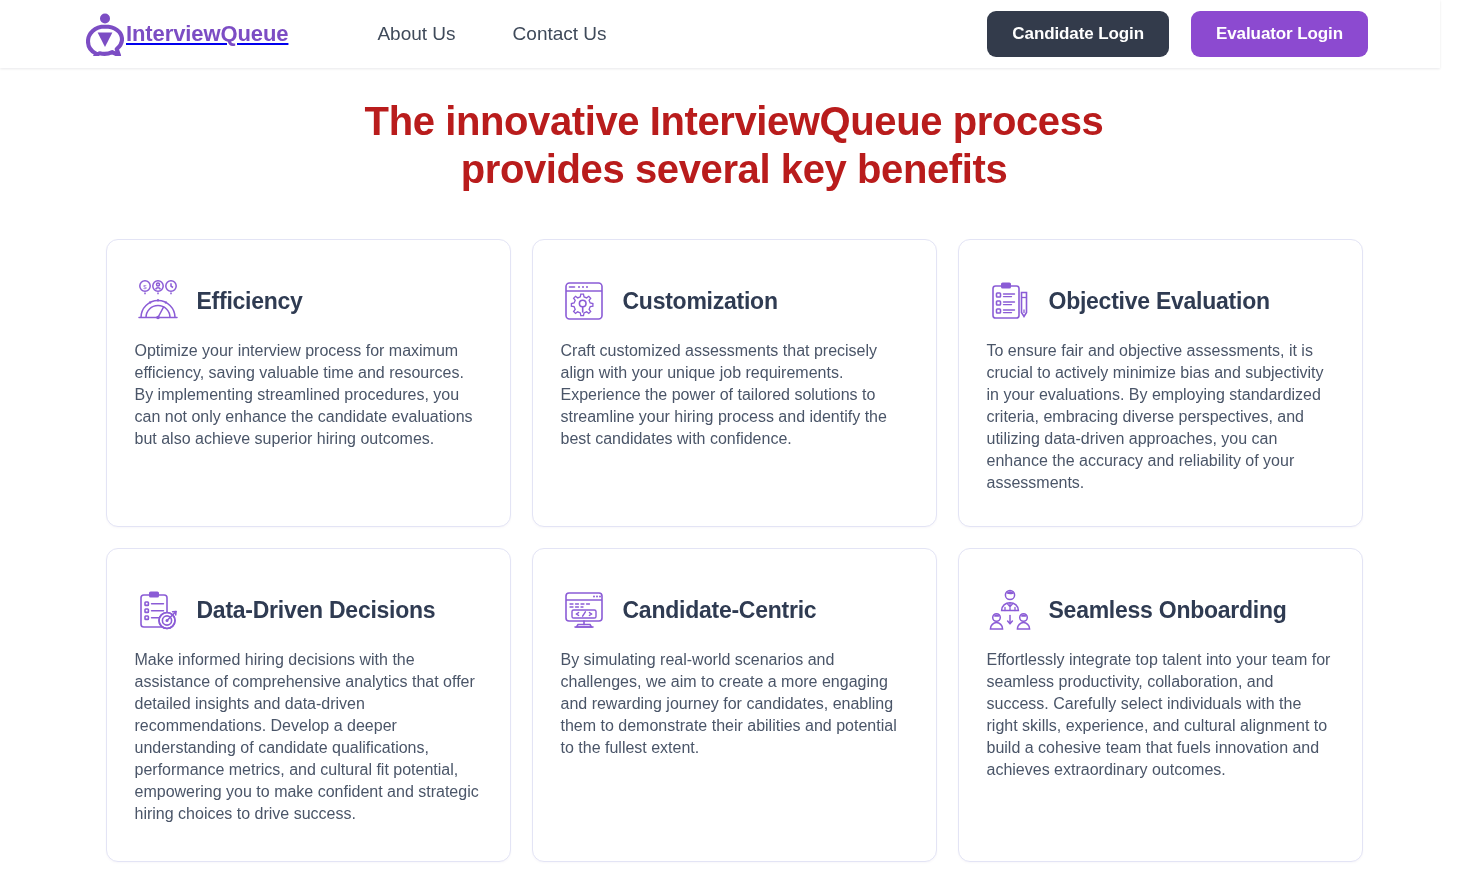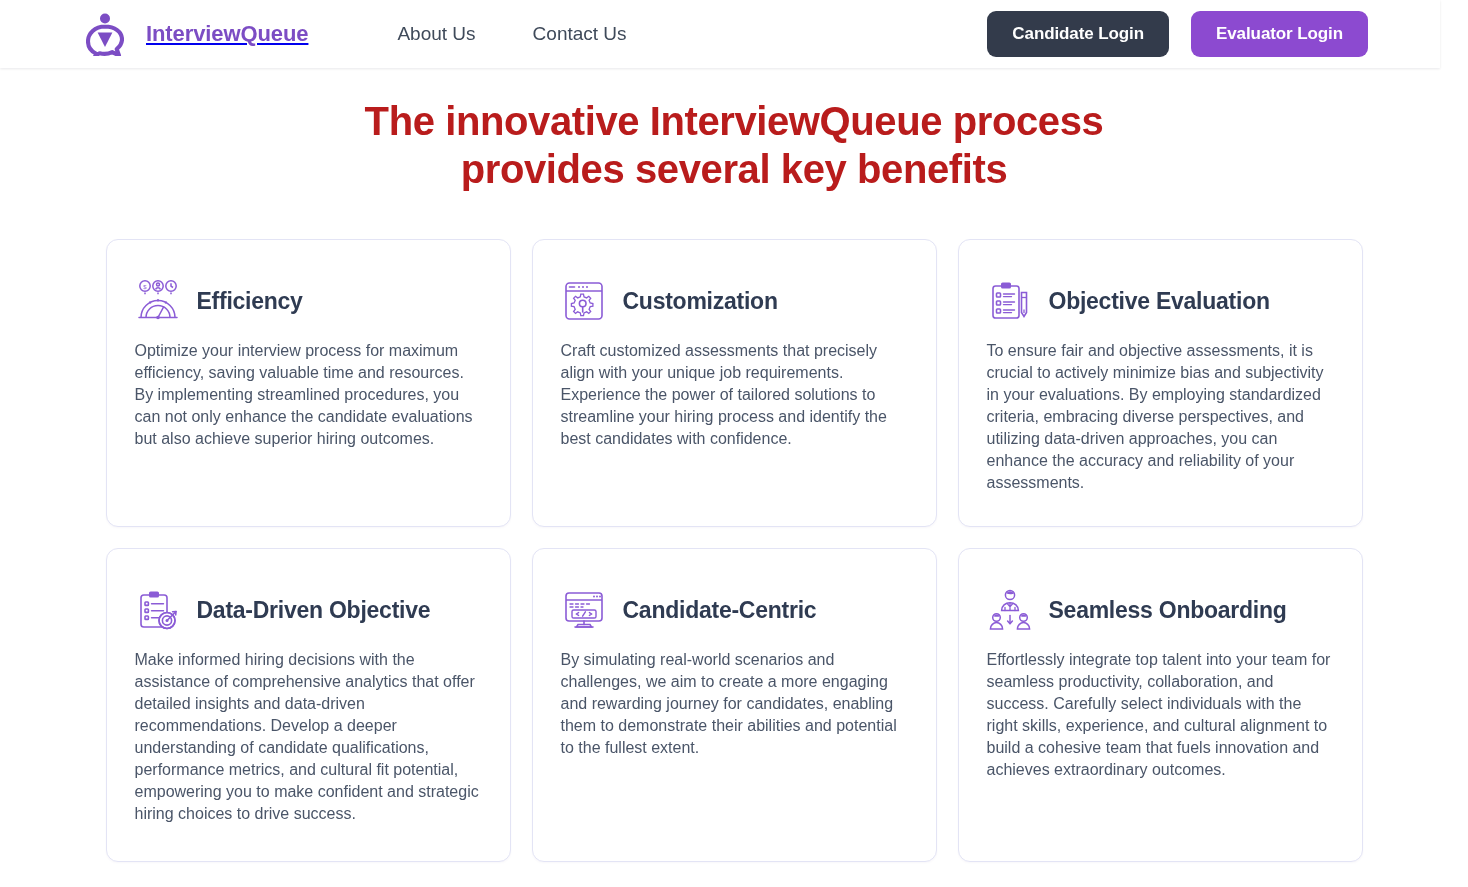--- a/index.html
+++ b/index.html
@@ -20,21 +20,21 @@
     background: #ffffff;
     display: flex;
     align-items: center;
     box-shadow: 0 1px 3px rgba(16, 24, 40, 0.06), 0 1px 2px rgba(16,24,40,0.04);
     z-index: 5;
   }
 
   .brand {
     display: flex;
     align-items: center;
-    gap: 22px;
+    gap: 2px;
     margin-left: 86px;
   }
   .brand-mark { width: 38px; height: 44px; display: block; flex: 0 0 auto; }
   .brand-name {
     font-size: 22px;
     font-weight: 700;
     color: #7c4dc4;
     letter-spacing: -0.1px;
     white-space: nowrap;
   }
@@ -242,21 +242,21 @@
           <rect x="10" y="22" width="3.4" height="3.4" rx="0.7"></rect>
           <rect x="10" y="29" width="3.4" height="3.4" rx="0.7"></rect>
           <path d="M16.5 16.7h12M16.5 23.7h12M16.5 30.7h7" stroke-width="1.4" stroke-linecap="round"></path>
           <circle cx="32" cy="33.5" r="8" fill="#ffffff"></circle>
           <circle cx="32" cy="33.5" r="8"></circle>
           <circle cx="32" cy="33.5" r="4.6"></circle>
           <circle cx="32" cy="33.5" r="1.5" fill="#8b5cd6" stroke="none"></circle>
           <path d="M32 33.5 L41 24.5" stroke-linecap="round"></path>
           <path d="M37.6 24.8l3.4-.3-.3 3.4" stroke-linecap="round" stroke-linejoin="round"></path>
         </svg>
-        <h2 class="card-title">Data-Driven Objective</h2>
+        <h2 class="card-title">Data-Driven Decisions</h2>
       </div>
       <p class="card-body">Make informed hiring decisions with the assistance of comprehensive analytics that offer detailed insights and data-driven recommendations. Develop a deeper understanding of candidate qualifications, performance metrics, and cultural fit potential, empowering you to make confident and strategic hiring choices to drive success.</p>
     </article>
 
     <article class="benefit-card card-row2">
       <div class="card-head">
         <svg class="card-icon" viewBox="0 0 46 46" fill="none" stroke="#8b5cd6" stroke-width="1.6">
           <rect x="5" y="6" width="36" height="28" rx="3"></rect>
           <path d="M5 13h36"></path>
           <circle cx="33" cy="9.5" r="0.95" fill="#8b5cd6" stroke="none"></circle>

